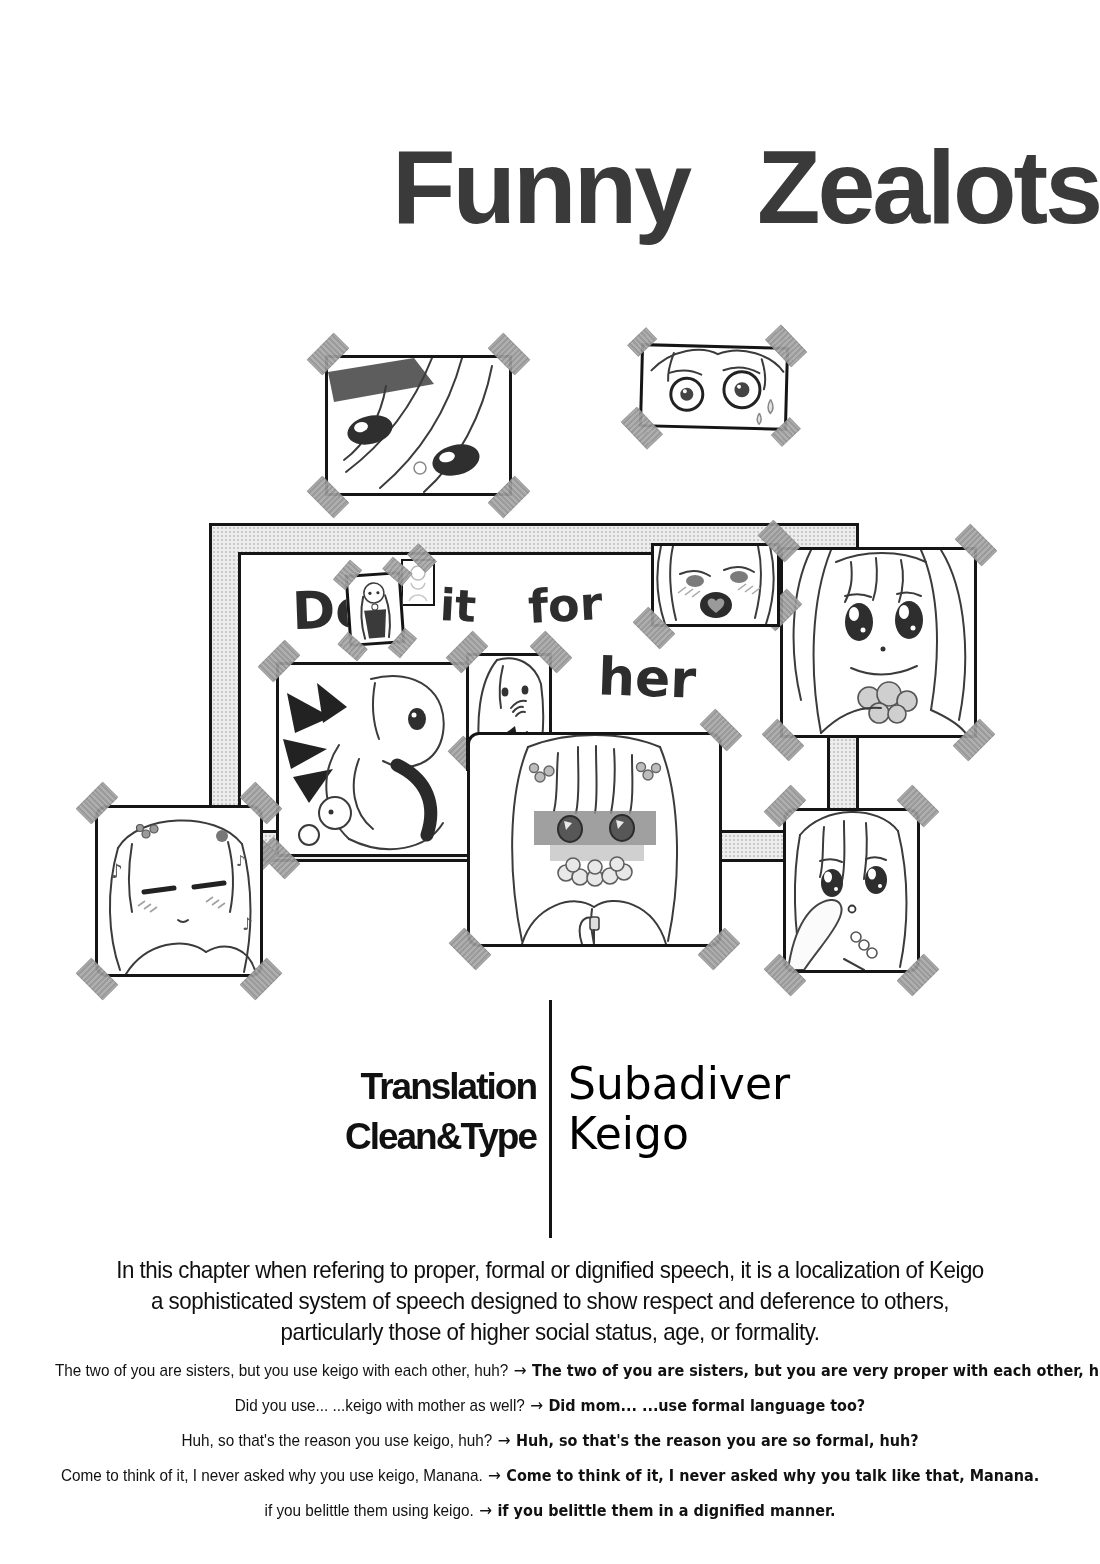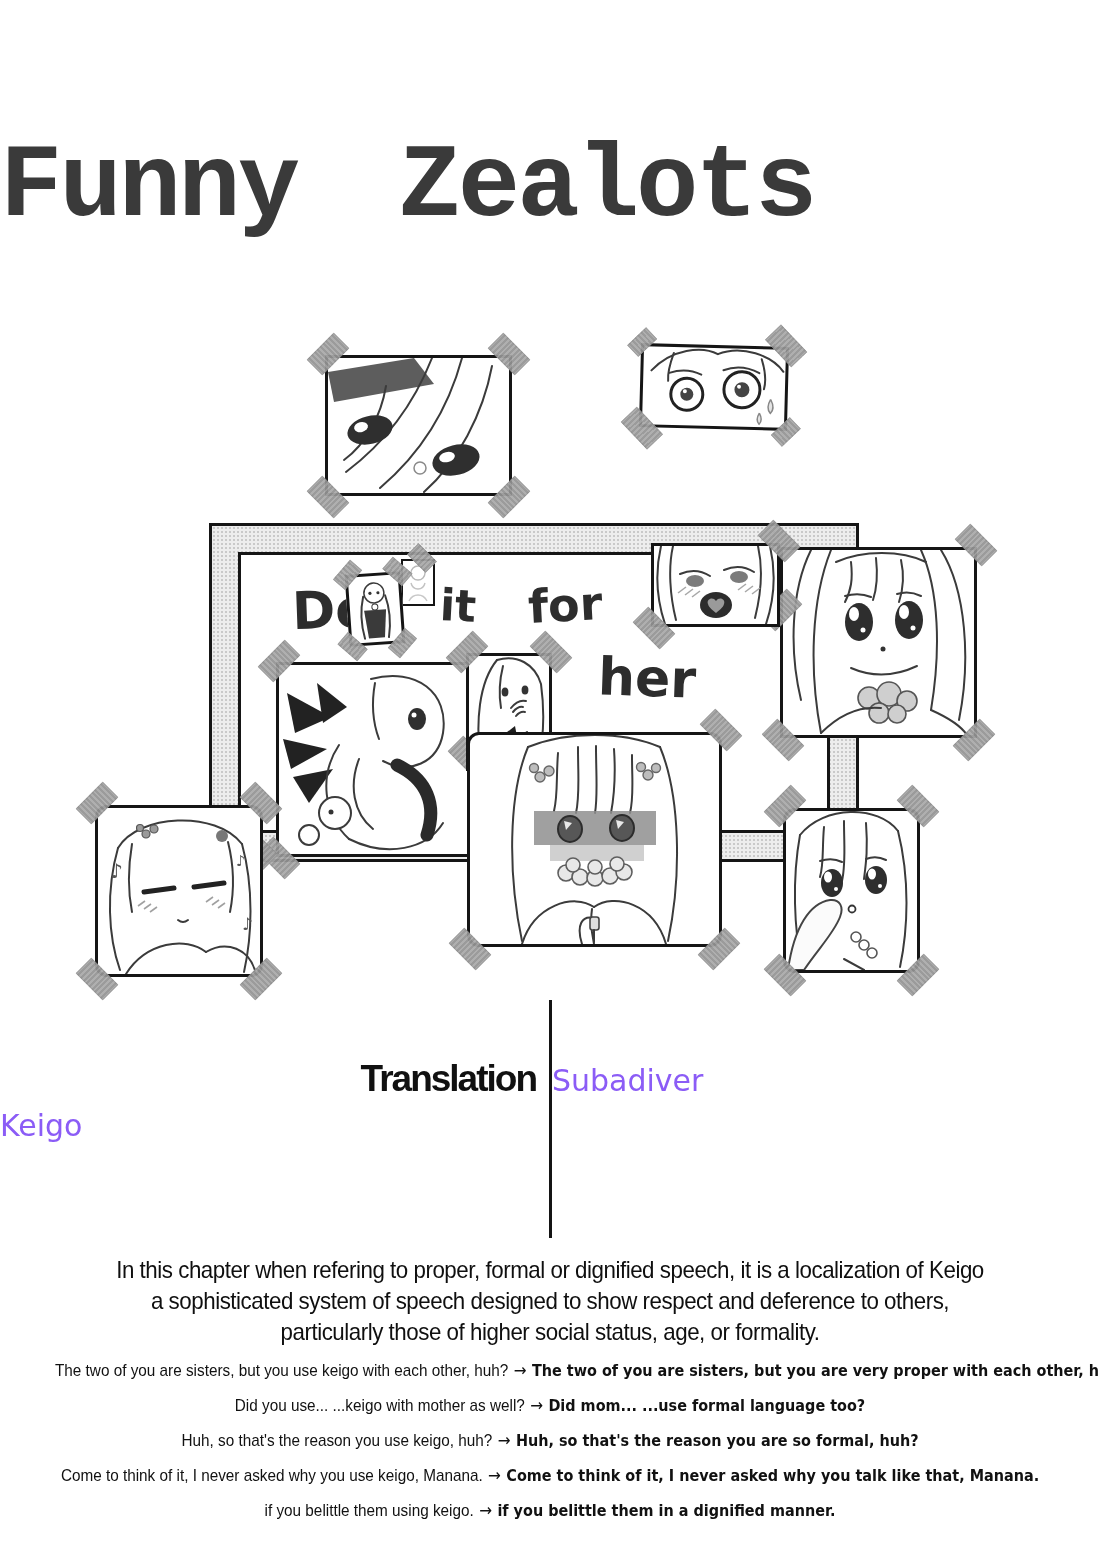--- a/index.html
+++ b/index.html
@@ -1,20 +1,20 @@
 <!DOCTYPE html>
 <html><head>
 <meta charset="utf-8">
 <style>
   html,body{margin:0;padding:0;background:#fff;}
   .page{position:relative;width:1100px;height:1564px;background:#fff;overflow:hidden;
         font-family:"Liberation Sans", sans-serif;color:#1a1a1a;}
-  .title{position:absolute;top:128px;left:0;width:1100px;text-align:left;
+  .title{position:absolute;top:128px;left:0;width:1100px;text-align:right;
          font-size:104px;font-weight:bold;color:#3a3a3a;letter-spacing:-3px;word-spacing:42px;
-         font-family:Liberation Mono, monospace;}
+         font-family:Liberation Sans, sans-serif;}
   
   .ht{background-color:#ededed;background-image:radial-gradient(#c9c9c9 0.9px, rgba(0,0,0,0) 1px);background-size:4px 4px;}
   .ht-light{background-color:#f4f4f4;background-image:radial-gradient(#d8d8d8 0.8px, rgba(0,0,0,0) 1px);background-size:4px 4px;}
   
   .board{position:absolute;left:209px;top:523px;width:650px;height:339px;border:3px solid #151515;box-sizing:border-box;z-index:1;}
   .board-inner{position:absolute;left:26px;top:26px;right:26px;bottom:26px;border:3px solid #151515;background:#fff;}
   
   .pw{position:absolute;z-index:3;}
   .photo{position:absolute;left:0;top:0;width:100%;height:100%;border:3px solid #151515;box-sizing:border-box;overflow:hidden;background:#fff;}
   .photo.rounded{border-radius:12px;}
@@ -25,21 +25,21 @@
   svg .ln{stroke:#3b3b3b;fill:none;stroke-width:2;stroke-linecap:round;}
   svg .fl{stroke:none;}
   
   .word{position:absolute;z-index:4;font-family:"DejaVu Sans", sans-serif;font-weight:bold;color:#2d2d2d;}
   
   .divider{position:absolute;left:549px;top:1000px;width:3px;height:238px;background:#141414;z-index:2;}
   .credits{position:absolute;left:0;top:1058px;width:901px;z-index:3;}
   .credit-row{display:flex;align-items:baseline;height:50px;}
   .credit-role{width:536px;text-align:right;padding-right:16px;font-weight:bold;font-size:37px;letter-spacing:-2px;
                font-family:"Liberation Sans", sans-serif;color:#111;}
-  .credit-name{font-size:30px;font-family:"DejaVu Sans", sans-serif;color:#8b5cf6;}
+  .credit-name{padding-left:16px;font-size:44px;font-family:"DejaVu Sans", sans-serif;color:#000000;}
   
   .keigo{position:absolute;left:0;top:1254px;width:1100px;text-align:center;font-size:24px;line-height:31px;
          letter-spacing:-0.5px;color:#0f0f0f;transform:scaleX(0.93);transform-origin:50% 0;}
   
   .notes{position:absolute;left:0;top:1360px;width:1100px;text-align:center;transform:scaleX(0.9);transform-origin:50% 0;}
   .note-line{height:35px;font-size:17px;color:#111;white-space:nowrap;}
   .note-orig{font-family:"Liberation Sans", sans-serif;}
   .note-arrow{padding:0 6px;font-family:"DejaVu Sans", sans-serif;}
   .note-loc{font-family:"DejaVu Sans", sans-serif;font-weight:bold;font-size:16px;}
 </style>
@@ -369,20 +369,21 @@
     <div class="tape" style="right:-17px;bottom:-13px;transform:rotate(-45deg);"></div>
   </div>
 
   <div class="divider"></div>
   <div class="credits">
     <div class="credit-row">
       <div class="credit-role">Translation</div>
       <div class="credit-name">Subadiver</div>
     </div>
     <div class="credit-row">
+      <div class="credit-role">Clean&amp;Type</div>
       <div class="credit-name">Keigo</div>
     </div>
   </div>
 
   <div class="keigo">
     <div>In this chapter when refering to proper, formal or dignified speech, it is a localization of Keigo</div>
     <div>a sophisticated system of speech designed to show respect and deference to others,</div>
     <div>particularly those of higher social status, age, or formality.</div>
   </div>
 

